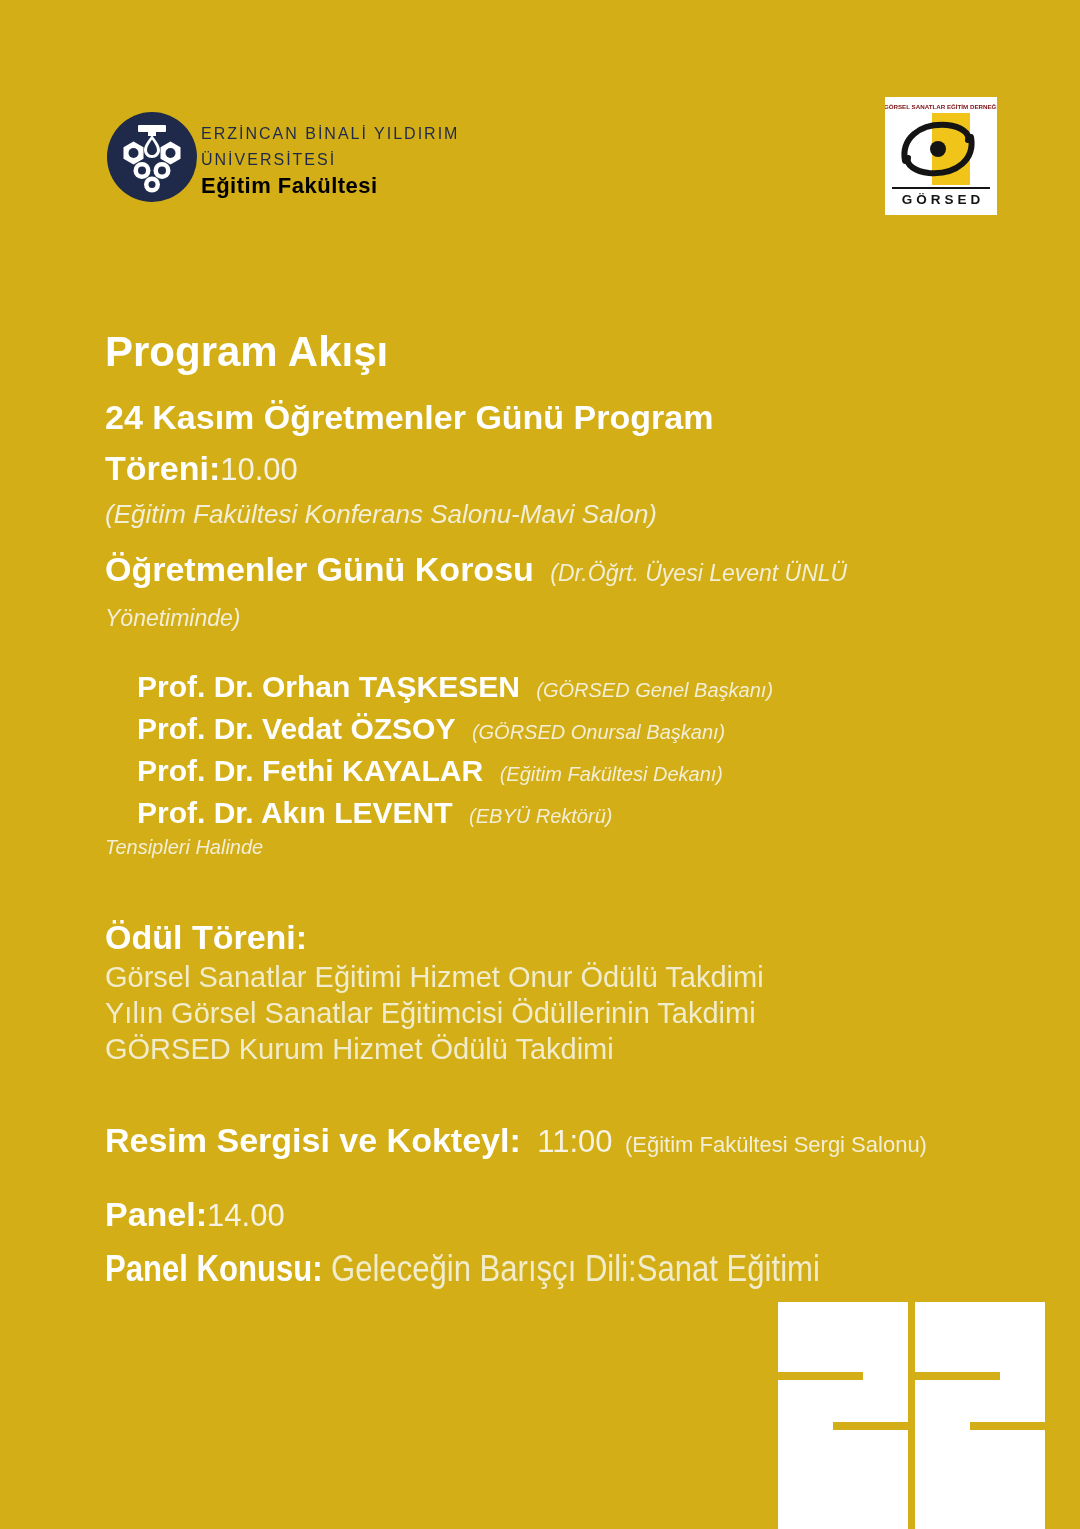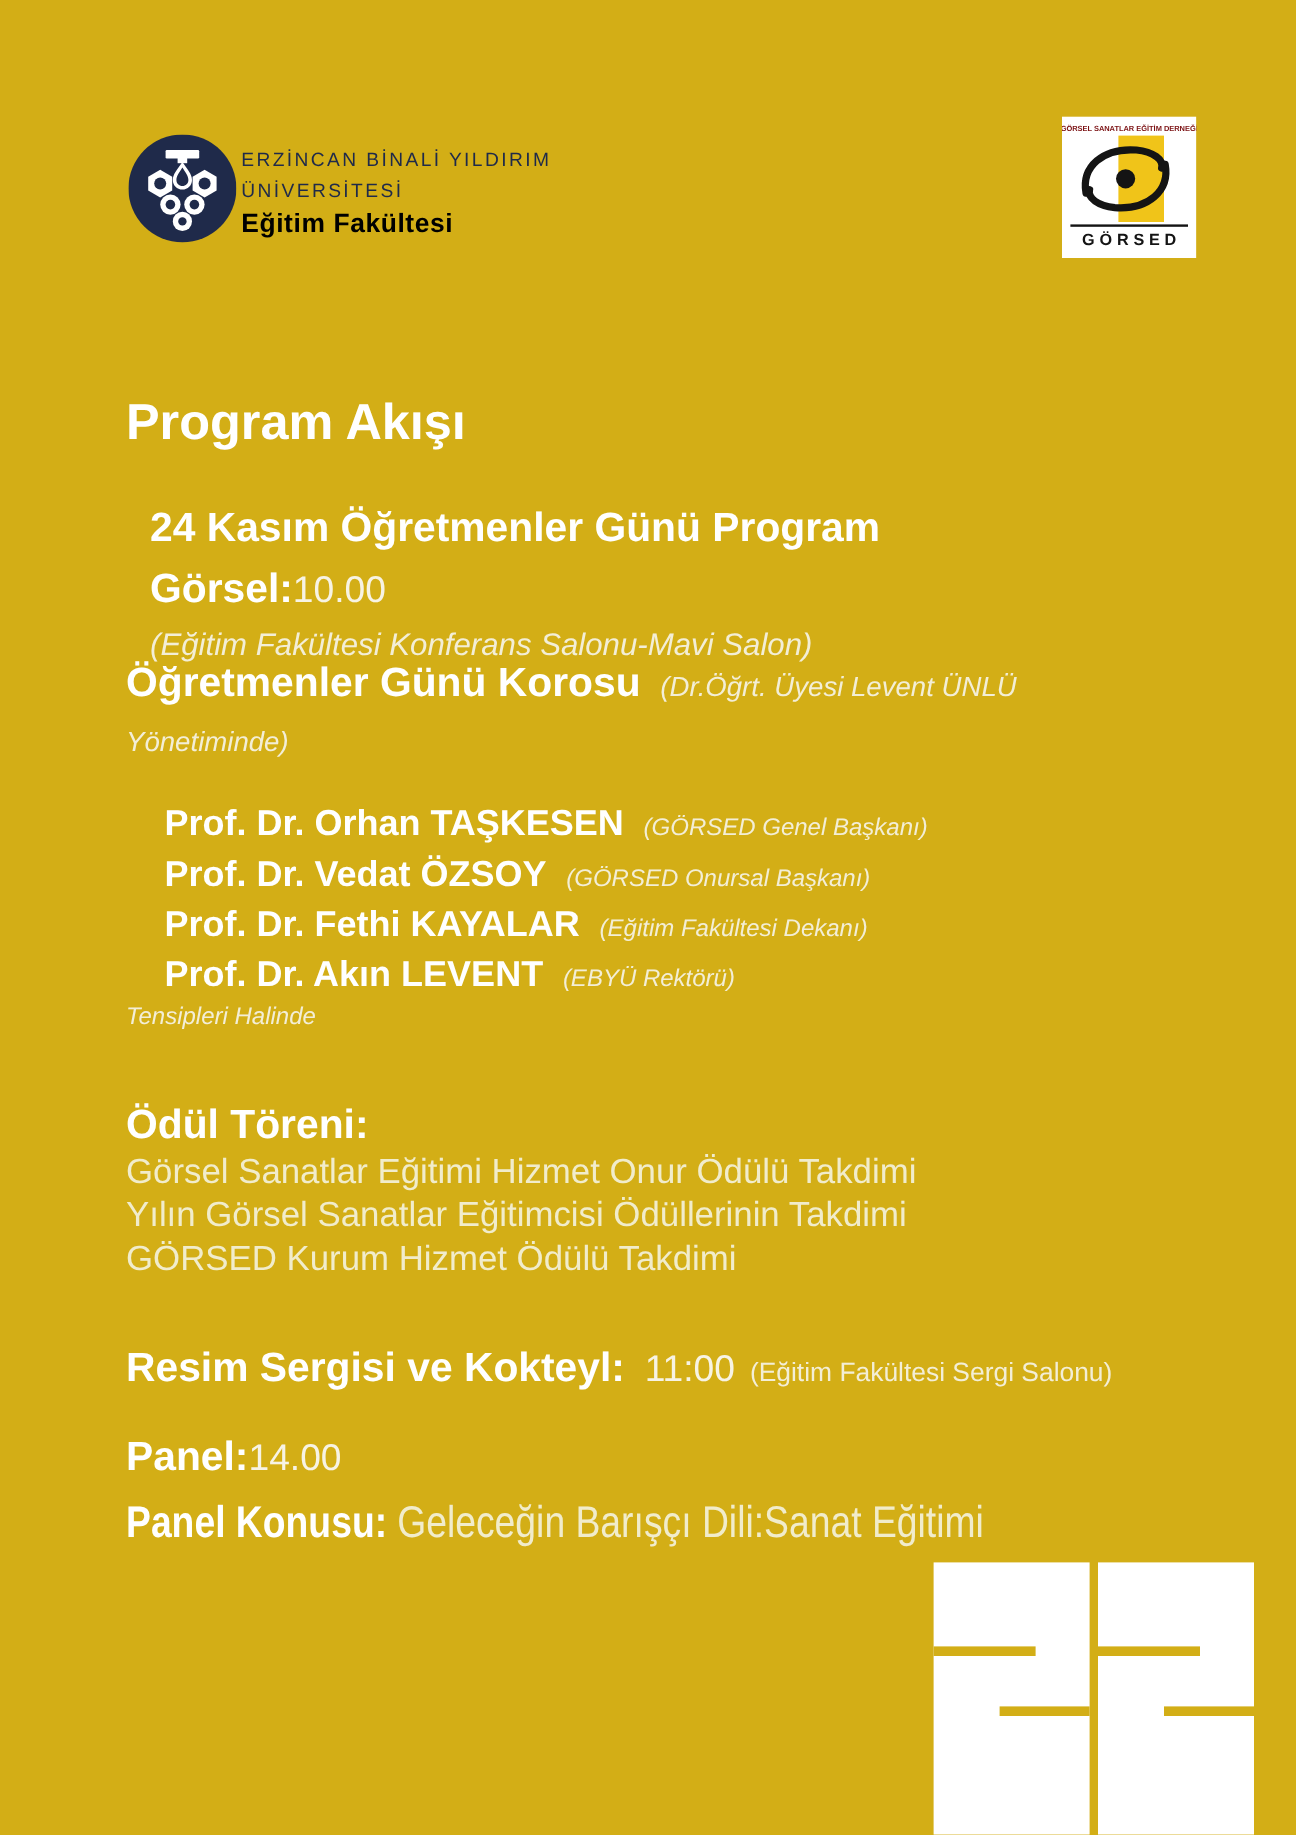--- a/index.html
+++ b/index.html
@@ -24,21 +24,21 @@
   .uni-line3{font-size:22px;color:#000000;letter-spacing:0.5px;font-weight:bold;}
   .gorsed-logo{position:absolute;left:885px;top:97px;width:112px;height:118px;}
   
   .page-title{position:absolute;left:105px;top:328px;font-size:42px;font-weight:bold;color:var(--white);}
   
   .sec{position:absolute;left:105px;width:860px;}
   .h-lg{font-size:34px;font-weight:bold;color:var(--white);}
   .t-reg{font-size:31px;color:#F7F3E4;}
   .t-it{font-style:italic;color:var(--cream);}
   .gap-l{margin-left:12px;}
-  .sec-opening{top:418px;line-height:45px;margin-left:20px;}
+  .sec-opening{top:395px;line-height:45px;}
   .sec-opening .venue{display:block;font-size:26px;line-height:30px;margin-top:2px;}
   .sec-chorus{top:548px;line-height:42px;}
   .sec-chorus .note{font-size:23px;}
   .sec-speeches{top:668px;}
   .sec-speeches .heading{line-height:42px;}
   .speaker-row{line-height:37px;white-space:nowrap;}
   .speaker-name{font-size:30px;font-weight:bold;color:var(--white);margin-left:32px;}
   .speaker-role{font-size:20px;font-style:italic;color:var(--cream);margin-left:12px;}
   .footnote{font-size:20px;font-style:italic;color:var(--cream);line-height:22px;}
   .sec-awards{top:915px;}
@@ -110,21 +110,21 @@
     </g>
     <circle cx="53" cy="52" r="8" fill="#141414"></circle>
     <rect x="7" y="90" width="98" height="2" fill="#141414"></rect>
     <text x="58" y="107" text-anchor="middle" font-size="13.5" font-weight="bold" letter-spacing="4" fill="#141414">GÖRSED</text>
   </svg>
 
   <div class="page-title">Program Akışı</div>
 
   <div class="sec sec-opening">
     <span class="h-lg">24 Kasım Öğretmenler Günü Program</span><br>
-    <span class="h-lg">Görsel:</span><span class="t-reg">10.00</span>
+    <span class="h-lg">Töreni:</span><span class="t-reg">10.00</span>
     <span class="t-it venue">(Eğitim Fakültesi Konferans Salonu-Mavi Salon)</span>
   </div>
 
   <div class="sec sec-chorus">
     <span class="h-lg">Öğretmenler Günü Korosu</span>
     <span class="t-it note gap-l">(Dr.Öğrt. Üyesi Levent ÜNLÜ Yönetiminde)</span>
   </div>
 
   <div class="sec sec-speeches">
     <div class="speaker-row">

